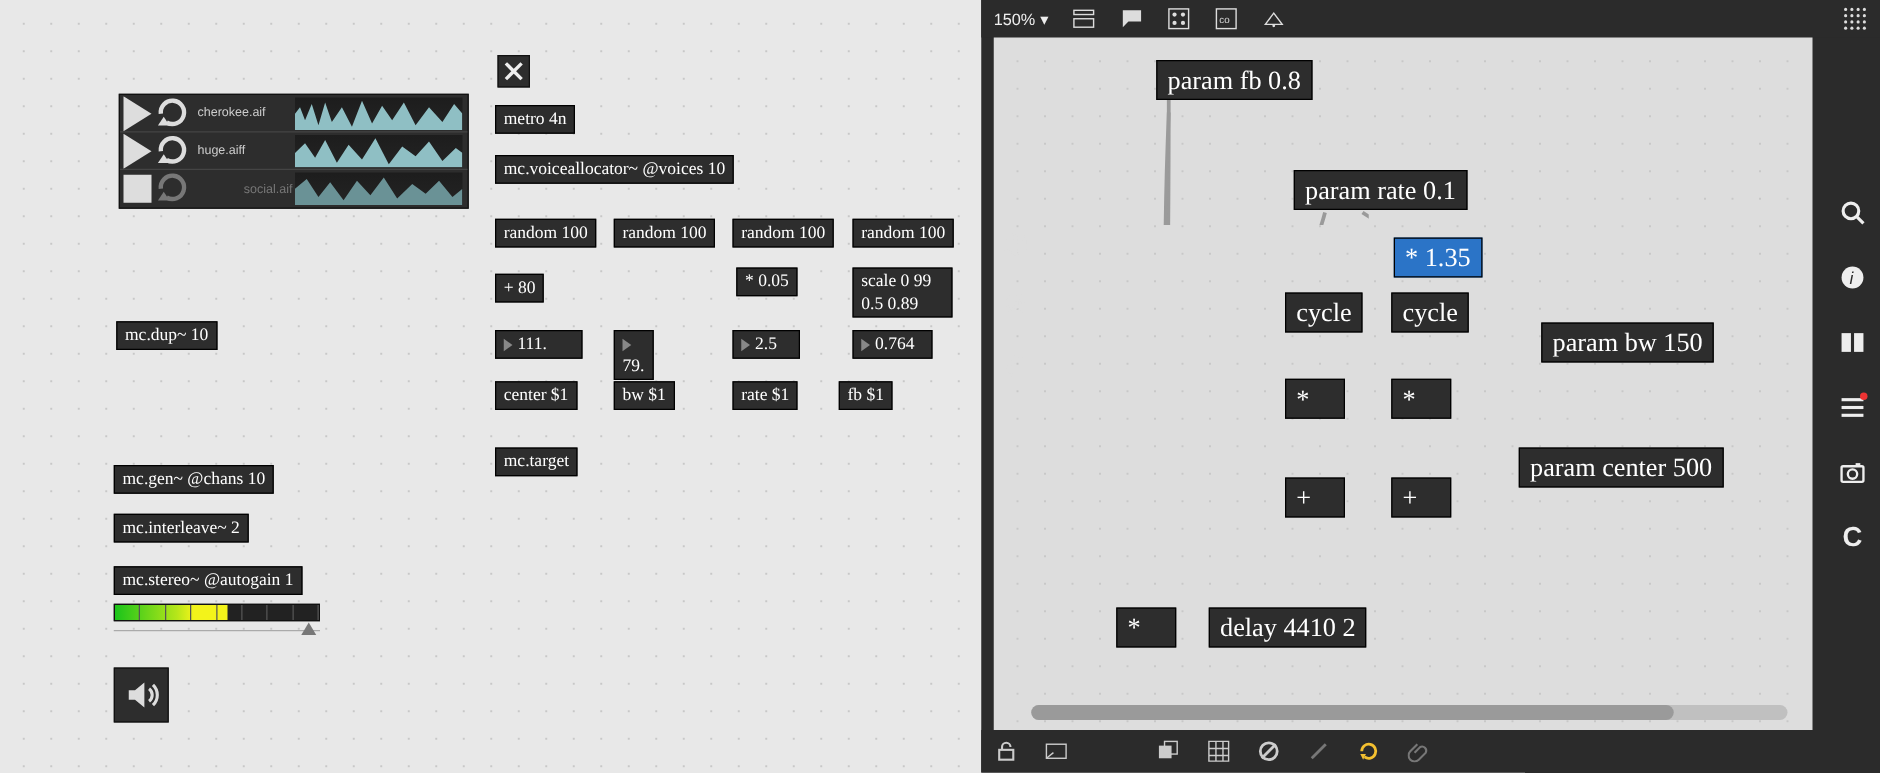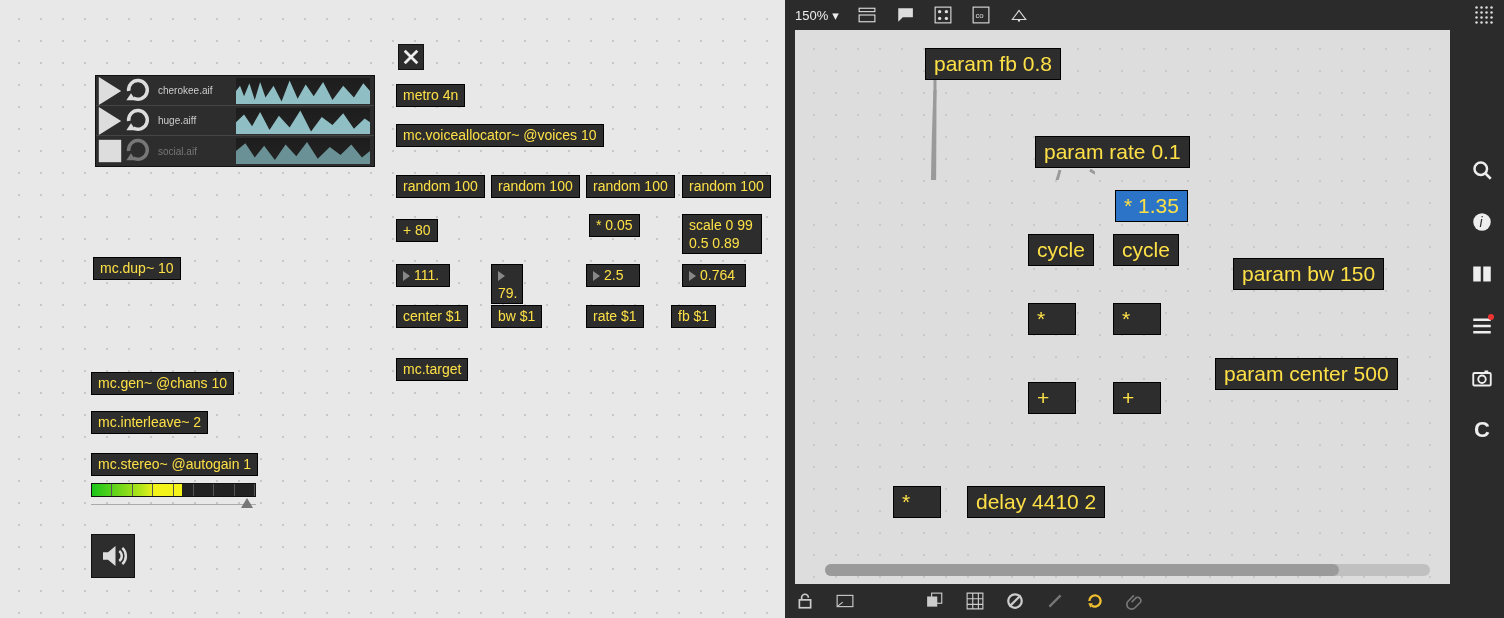--- a/index.html
+++ b/index.html
@@ -20,38 +20,39 @@
 
 
 .right-top { position:absolute; top:0; left:0; right:0; height:30px; background:#2b2b2b; display:flex; align-items:center; padding:0 10px; gap:18px; color:#ddd; }
 .right-bottom { position:absolute; bottom:0; left:0; right:0; height:34px; background:#2b2b2b; display:flex; align-items:center; padding:0 10px; gap:20px; color:#ccc; }
 .right-side { position:absolute; top:30px; right:0; width:44px; bottom:34px; background:#2b2b2b; display:flex; flex-direction:column; align-items:center; gap:32px; padding-top:8px; color:#eee; }
 .right-canvas-wrap { position:absolute; top:30px; left:10px; right:54px; bottom:34px; }
 .right-canvas { position:absolute; inset:0; }
 
 
 .obj {
-  position:absolute; background:#2d2d2d; color:#fde047; padding:2px 6px 1px;
+  position:absolute; background:#2d2d2d; color:#ffffff; padding:2px 6px 1px;
   border:1px solid #000; line-height:1.25;
   font-size:14px;
+  font-family:Liberation Serif, serif;
 }
 .obj.big { font-size:21px; padding:2px 8px; }
 .obj.sel { background:#2b74c7; }
 
 
 .num::before { content:""; display:inline-block; border-left:7px solid #888; border-top:5px solid transparent; border-bottom:5px solid transparent; margin-right:4px; vertical-align:middle; }
 
 
 .toggle { position:absolute; width:26px; height:26px; background:#2d2d2d; border:1px solid #111; display:flex; align-items:center; justify-content:center; color:#eee; }
 .toggle svg { width:18px; height:18px; }
 
 
 .sflist { position:absolute; background:#2d2d2d; border:1px solid #111; }
 .sfrow { display:flex; align-items:center; height:30px; border-bottom:1px solid #444; }
-.sfrow:last-child { border-bottom:none; }
+.sfrow:last-child { border-bottom:none;text-align:right; }
 .sfctrl { width:28px; display:flex; align-items:center; justify-content:center; color:#ddd; }
 .sflabel { color:#ccc; font-size:10px; padding-left:6px; min-width:82px; }
 .sfwave { flex:1; height:26px; margin:2px 4px 2px 2px; position:relative; background:linear-gradient(#1d1d1d,#242424); overflow:hidden; }
 .sfwave svg { width:100%; height:100%; display:block; }
 
 
 .meter { position:absolute; height:14px; background:#222; border:1px solid #111; }
 .meter .bar { height:100%; background:linear-gradient(90deg,#1ac41a,#b6e61a 55%,#f3f31a 70%); width:55%; }
 .meter .ticks { position:absolute; inset:0; display:flex; }
 .meter .ticks span { flex:1; border-right:1px solid #555; }
@@ -235,21 +236,21 @@
 
     <div class="obj" style="left:396px; top:175px;"><span>random 100</span></div>
     <div class="obj" style="left:491px; top:175px;"><span>random 100</span></div>
     <div class="obj" style="left:586px; top:175px;"><span>random 100</span></div>
     <div class="obj" style="left:682px; top:175px;"><span>random 100</span></div>
 
     <div class="obj" style="left:396px; top:219px;"><span>+ 80</span></div>
     <div class="obj" style="left:589px; top:214px;text-align:center;"><span>* 0.05</span></div>
     <div class="obj" style="left:682px; top:214px; width:80px;"><span>scale 0 99 0.5 0.89</span></div>
 
-    <div class="obj num" style="left:396px; top:264px; width:54px;"><span>111.</span></div>
+    <div class="obj num" style="left:396px; top:264px; width:70px;"><span>111.</span></div>
     <div class="obj num" style="left:491px; top:264px; width:32px;"><span>79.</span></div>
     <div class="obj num" style="left:586px; top:264px; width:54px;"><span>2.5</span></div>
     <div class="obj num" style="left:682px; top:264px; width:64px;"><span>0.764</span></div>
 
     <div class="obj" style="left:396px; top:305px;"><span>center $1</span></div>
     <div class="obj" style="left:491px; top:305px;"><span>bw $1</span></div>
     <div class="obj" style="left:586px; top:305px;"><span>rate $1</span></div>
     <div class="obj" style="left:671px; top:305px;"><span>fb $1</span></div>
 
     <div class="obj" style="left:396px; top:358px;"><span>mc.target</span></div>

